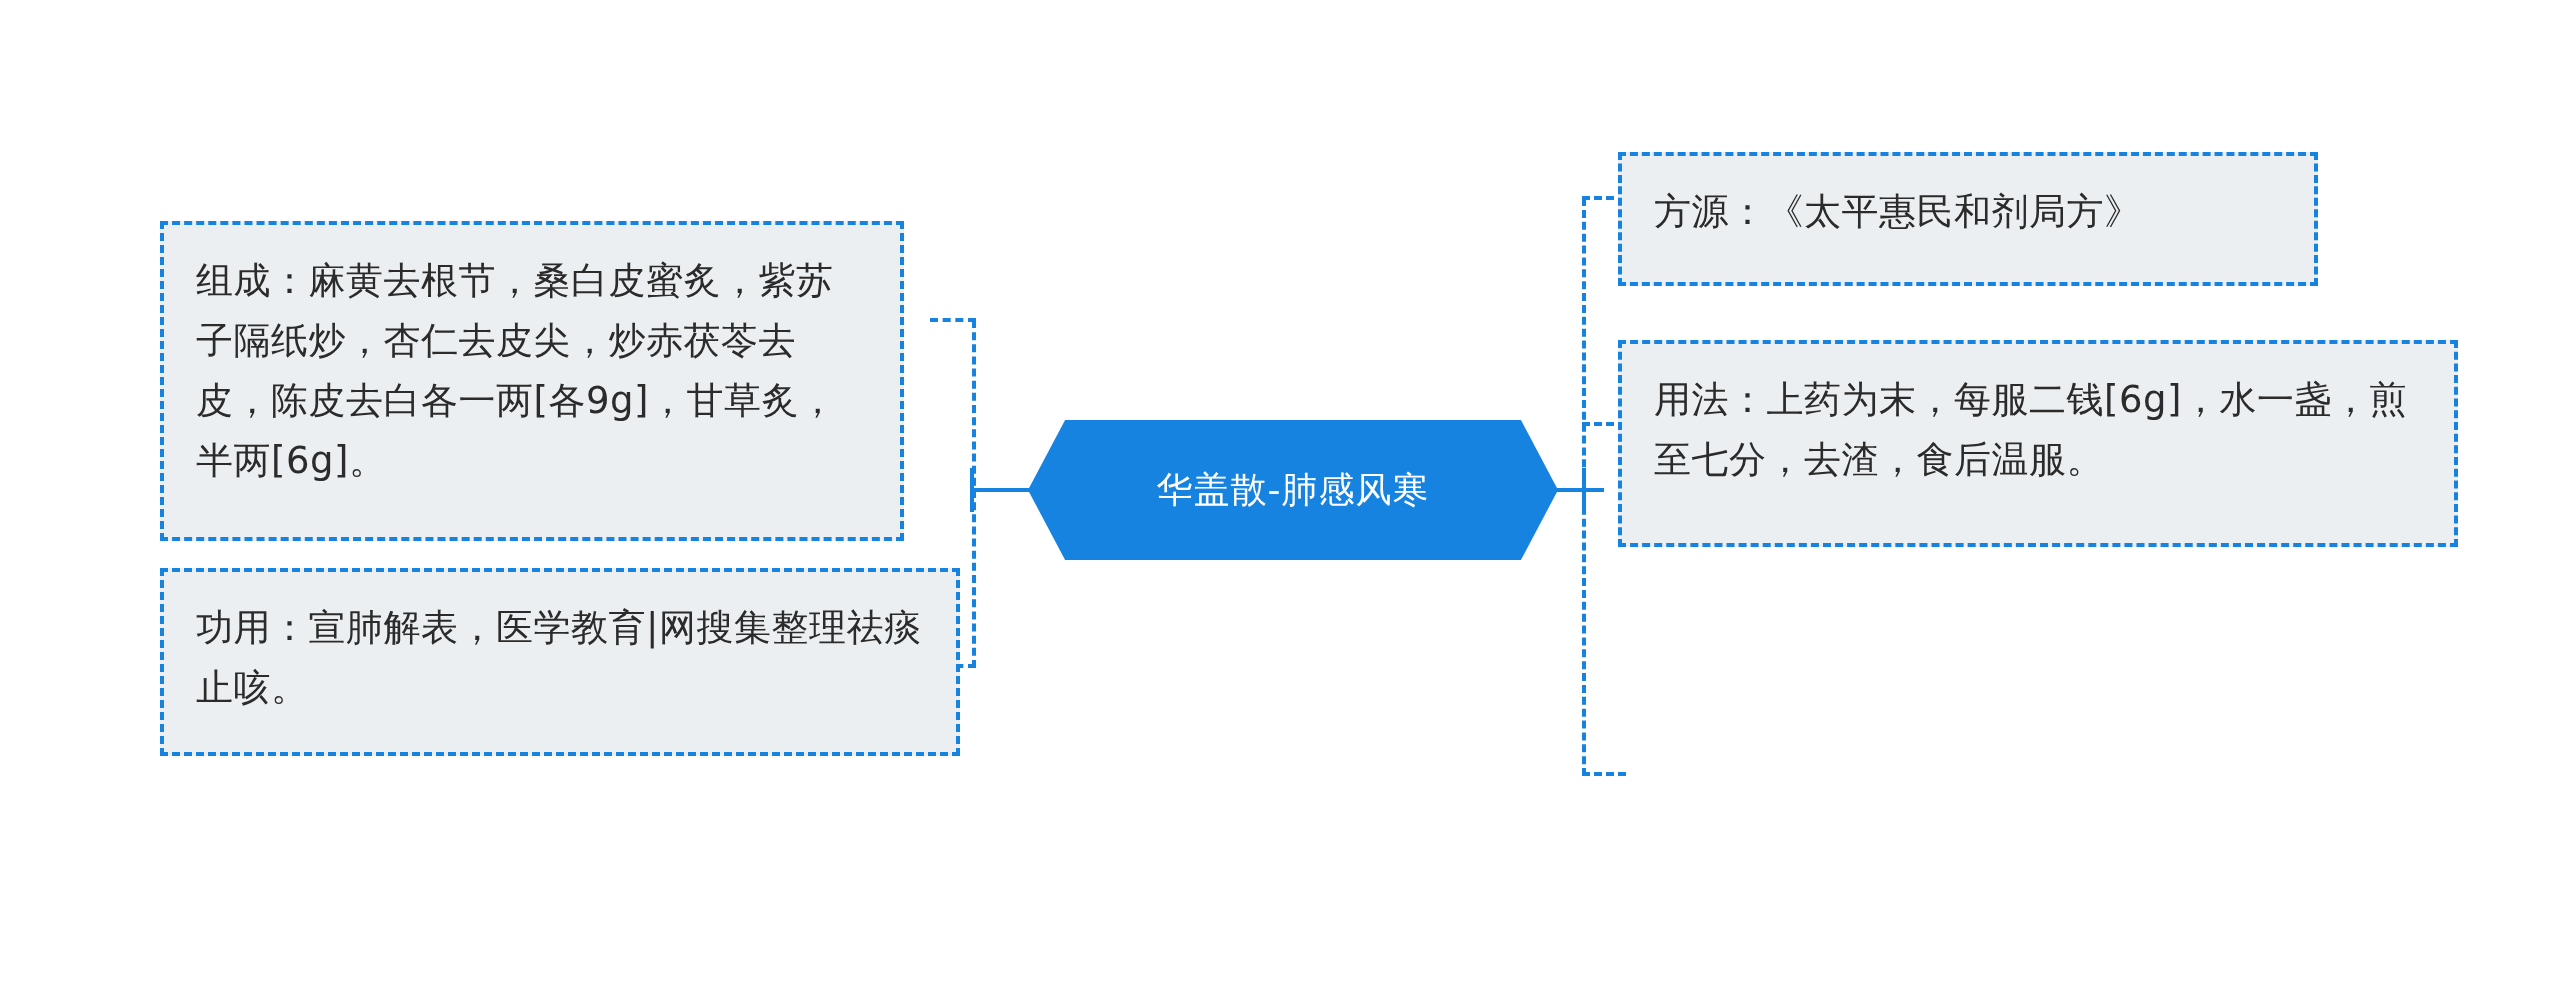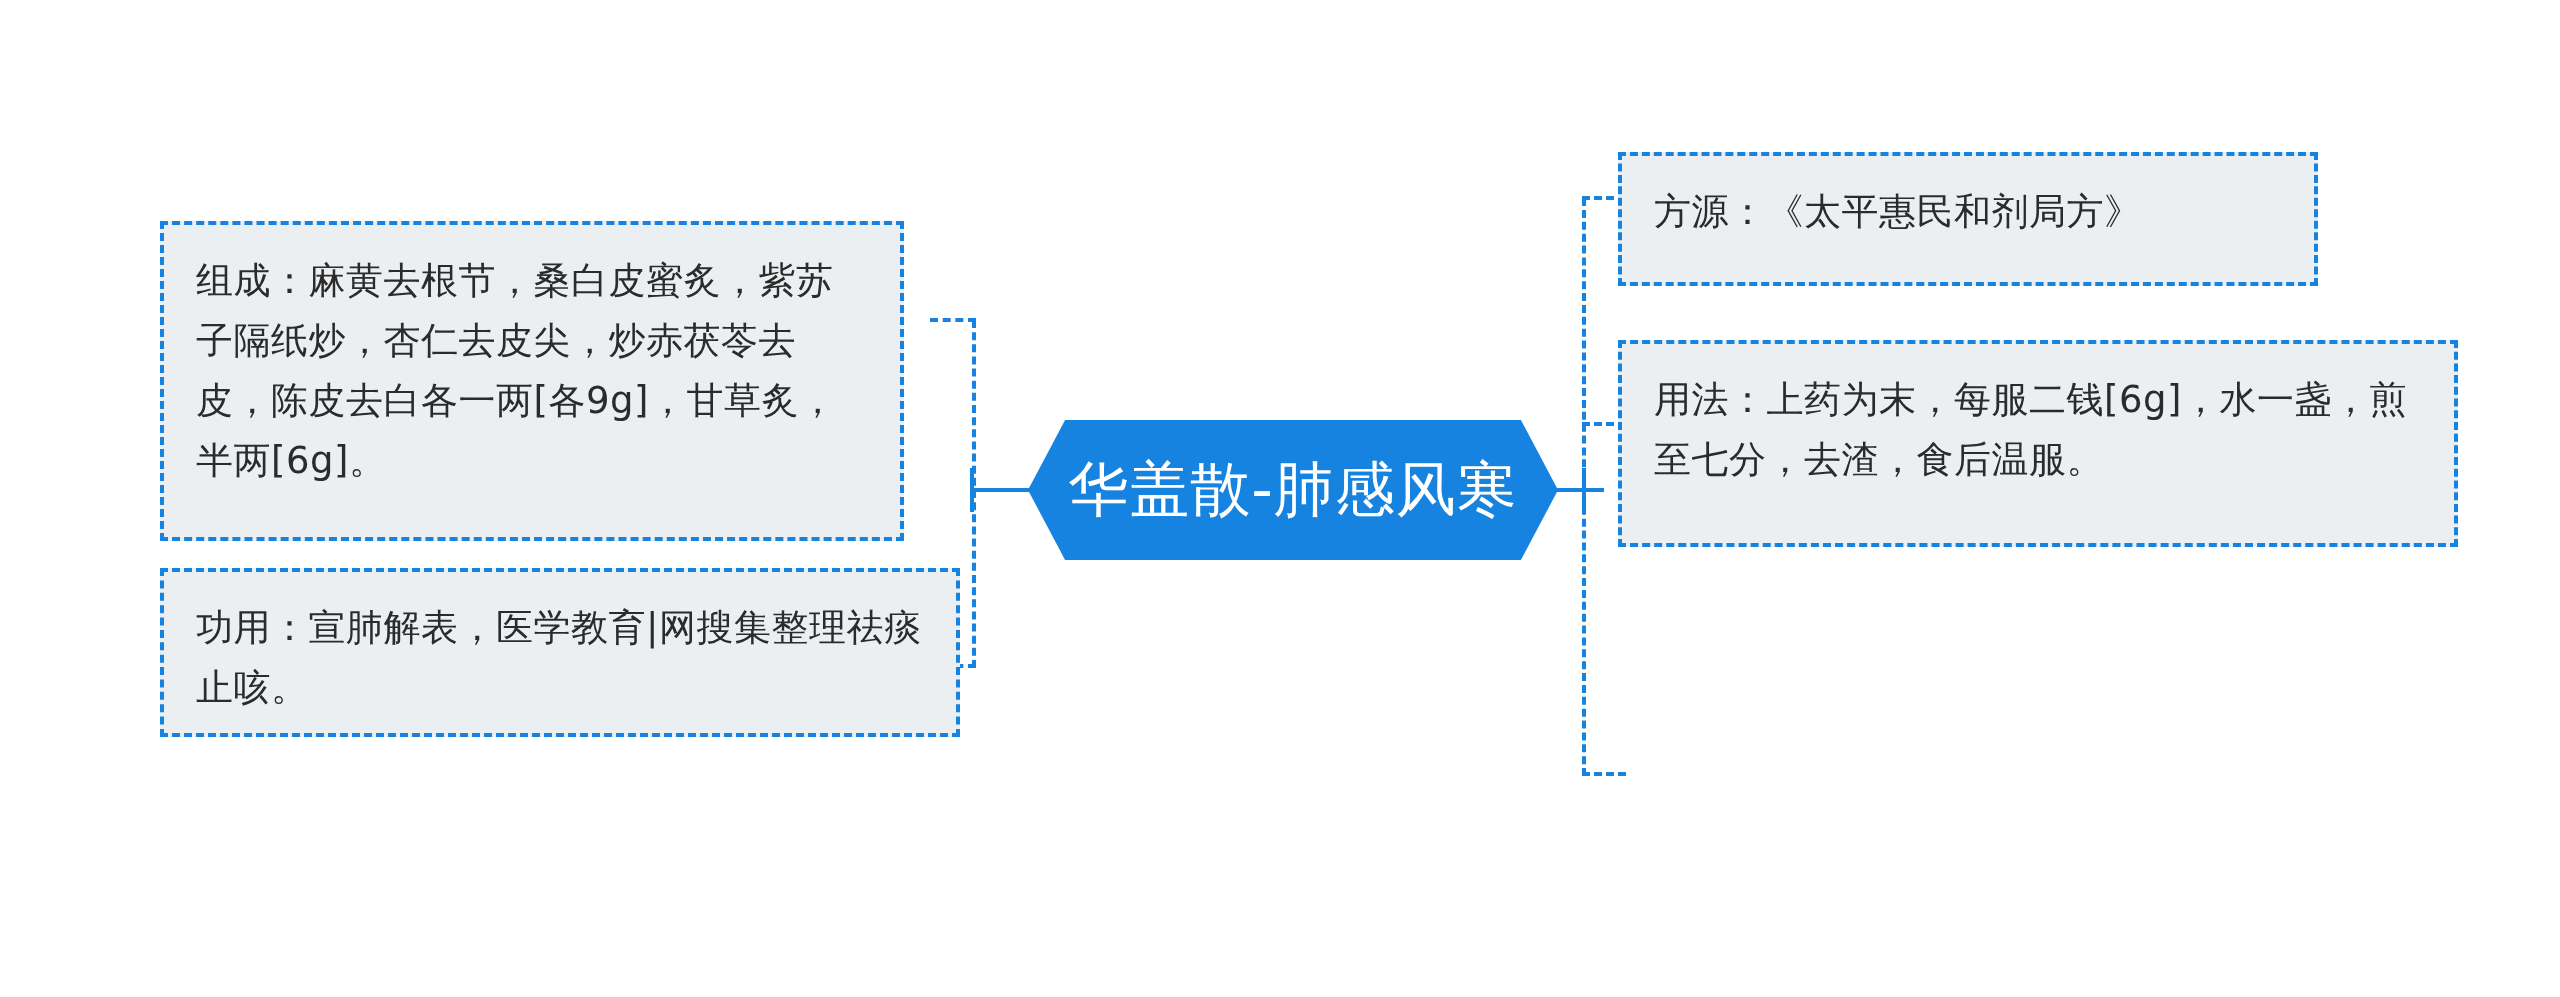--- a/index.html
+++ b/index.html
@@ -48,21 +48,21 @@
     left: 160px;
     top: 185px;
     width: 744px;
     height: 320px;
     margin-top: 36px;
   }
   #box-function {
     left: 160px;
     top: 568px;
     width: 800px;
-    height: 169px;
+    height: 188px;
   }
 
   
   #box-source {
     left: 1618px;
     top: 152px;
     width: 700px;
     height: 134px;
   }
   #box-usage {
@@ -83,21 +83,21 @@
     position: absolute;
     left: 1028px;
     top: 420px;
     width: 530px;
     height: 140px;
     background: #1683e0;
     color: #ffffff;
     display: flex;
     align-items: center;
     justify-content: center;
-    font-size: 60px;
+    font-size: 36px;
     font-weight: 400;
     letter-spacing: 1px;
     clip-path: polygon(7% 0%, 93% 0%, 100% 50%, 93% 100%, 7% 100%, 0% 50%);
   }
 
   
   .conn {
     position: absolute;
   }
   .conn-v-dashed {

